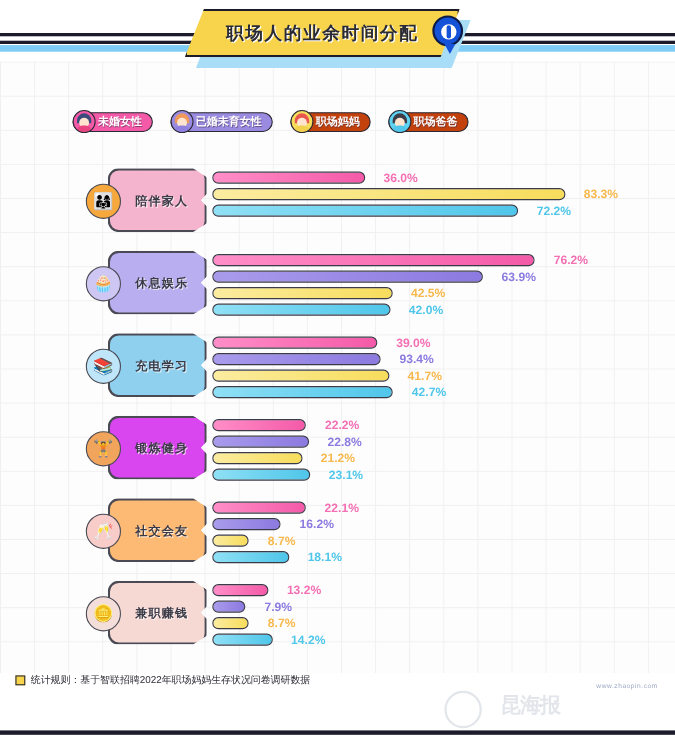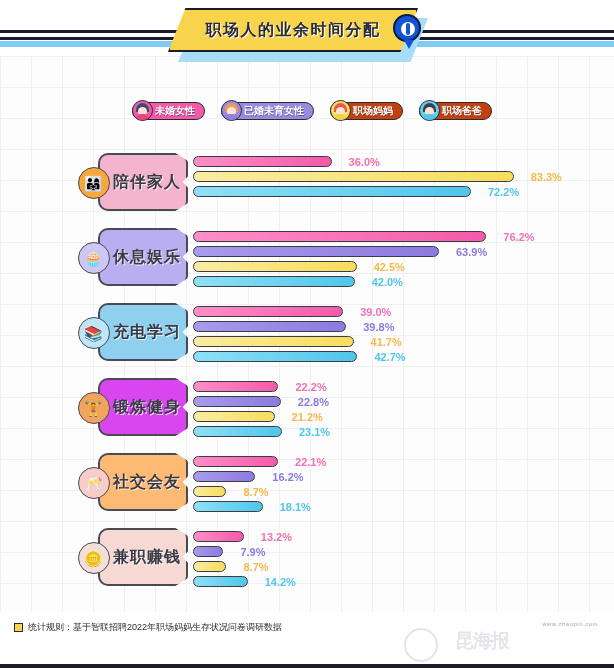--- a/index.html
+++ b/index.html
@@ -61,21 +61,21 @@
     border-radius:50%; background:#ffffff;
   }
   .title-pin-inner:before{
     content:""; position:absolute; left:5px; top:1px; width:4px; height:12px;
     background:#1452d8; border-radius:2px;
   }
 
   
   .legend{
     position:absolute; left:0; top:100px; width:492px;
-    display:flex; justify-content:flex-end; gap:16px; z-index:5;
+    display:flex; justify-content:center; gap:16px; z-index:5;
   }
   .legend-item{ position:relative; height:22px; display:flex; align-items:center; }
   .legend-pill{
     height:18px; border:1.6px solid #2a2a35; border-radius:10px;
     padding:0 9px 0 22px; display:flex; align-items:center;
     font-size:10px; font-weight:bold; color:#ffffff;
     text-shadow:0.6px 0.6px 0 rgba(60,40,70,.55);
     white-space:nowrap;
   }
   .legend-avatar{
@@ -91,21 +91,21 @@
   .rows{ position:absolute; left:0; top:145px; width:614px; z-index:4; }
   .row{ position:relative; height:75px; }
 
   .cat-pill{
     position:absolute; left:98px; top:8px; width:90px; height:58px;
     border:2px solid #4a4a55; border-radius:10px;
     display:flex; align-items:center; justify-content:center;
     clip-path:polygon(0 0, 86% 0, 100% 14%, 100% 40%, 94% 50%, 100% 60%, 100% 86%, 86% 100%, 0 100%);
   }
   .cat-text{
-    font-size:16px; font-weight:bold; color:#3a3a46;
+    font-size:11px; font-weight:bold; color:#3a3a46;
     text-shadow:1px 1px 0 rgba(255,255,255,.75);
     letter-spacing:1px; margin-left:8px;
   }
   .cat-icon{
     position:absolute; left:78px; top:22px; width:32px; height:32px;
     border-radius:50%; border:1.8px solid #4a4a55;
     display:flex; align-items:center; justify-content:center;
     font-size:15px; z-index:3; line-height:1;
   }
 
@@ -114,21 +114,21 @@
   .bar{
     height:11px; border:1.4px solid #3b3b48; border-radius:7px;
   }
   .bar-val{
     font-size:11px; font-weight:bold; margin-left:5px; white-space:nowrap;
   }
 
   
   .footer{ position:absolute; left:0; top:612px; width:614px; height:58px; z-index:5; background:#ffffff; }
   .fnote{ position:absolute; left:14px; display:flex; align-items:center; gap:5px; font-size:9px; color:#2c2c35; white-space:nowrap; }
-  .fnote.n1{ top:9px; }
+  .fnote.n1{ top:0; }
   .fnote.n2{ top:25px; }
   .fsq{ width:9px; height:9px; border:1px solid #2b2b35; flex:none; }
   .fsq.y{ background:#f8d44c; }
   .fsq.b{ background:#1452d8; }
 
   .logo{ position:absolute; right:16px; top:10px; text-align:right; }
   .logo-text{ font-size:21px; font-weight:bold; color:#1452d8; letter-spacing:-1px; }
   .logo-sub{ font-size:6px; color:#9aa7c4; letter-spacing:.5px; margin-top:-1px; }
   .watermark{
     position:absolute; right:105px; top:16px;
@@ -247,21 +247,21 @@
         <span class="cat-text">充电学习</span>
       </div>
       <div class="cat-icon" style="background:#bfe6f8">📚</div>
       <div class="bars">
         <div class="bar-line">
           <div class="bar" style="width:150.15px;background:linear-gradient(90deg,#ff8ec8,#f45aa8);"></div>
           <span class="bar-val" style="color:#f46fb3">39.0%</span>
         </div>
         <div class="bar-line">
           <div class="bar" style="width:153.23px;background:linear-gradient(90deg,#a99bec,#8c7ae0);"></div>
-          <span class="bar-val" style="color:#8c7ae0">39.8%</span>
+          <span class="bar-val" style="color:#8c7ae0">93.4%</span>
         </div>
         <div class="bar-line">
           <div class="bar" style="width:160.54500000000002px;background:linear-gradient(90deg,#fbecA0,#f7dd5c);"></div>
           <span class="bar-val" style="color:#f7b84c">41.7%</span>
         </div>
         <div class="bar-line">
           <div class="bar" style="width:164.395px;background:linear-gradient(90deg,#8fe0f5,#4fc6ea);"></div>
           <span class="bar-val" style="color:#4fc6ea">42.7%</span>
         </div>
       </div>

